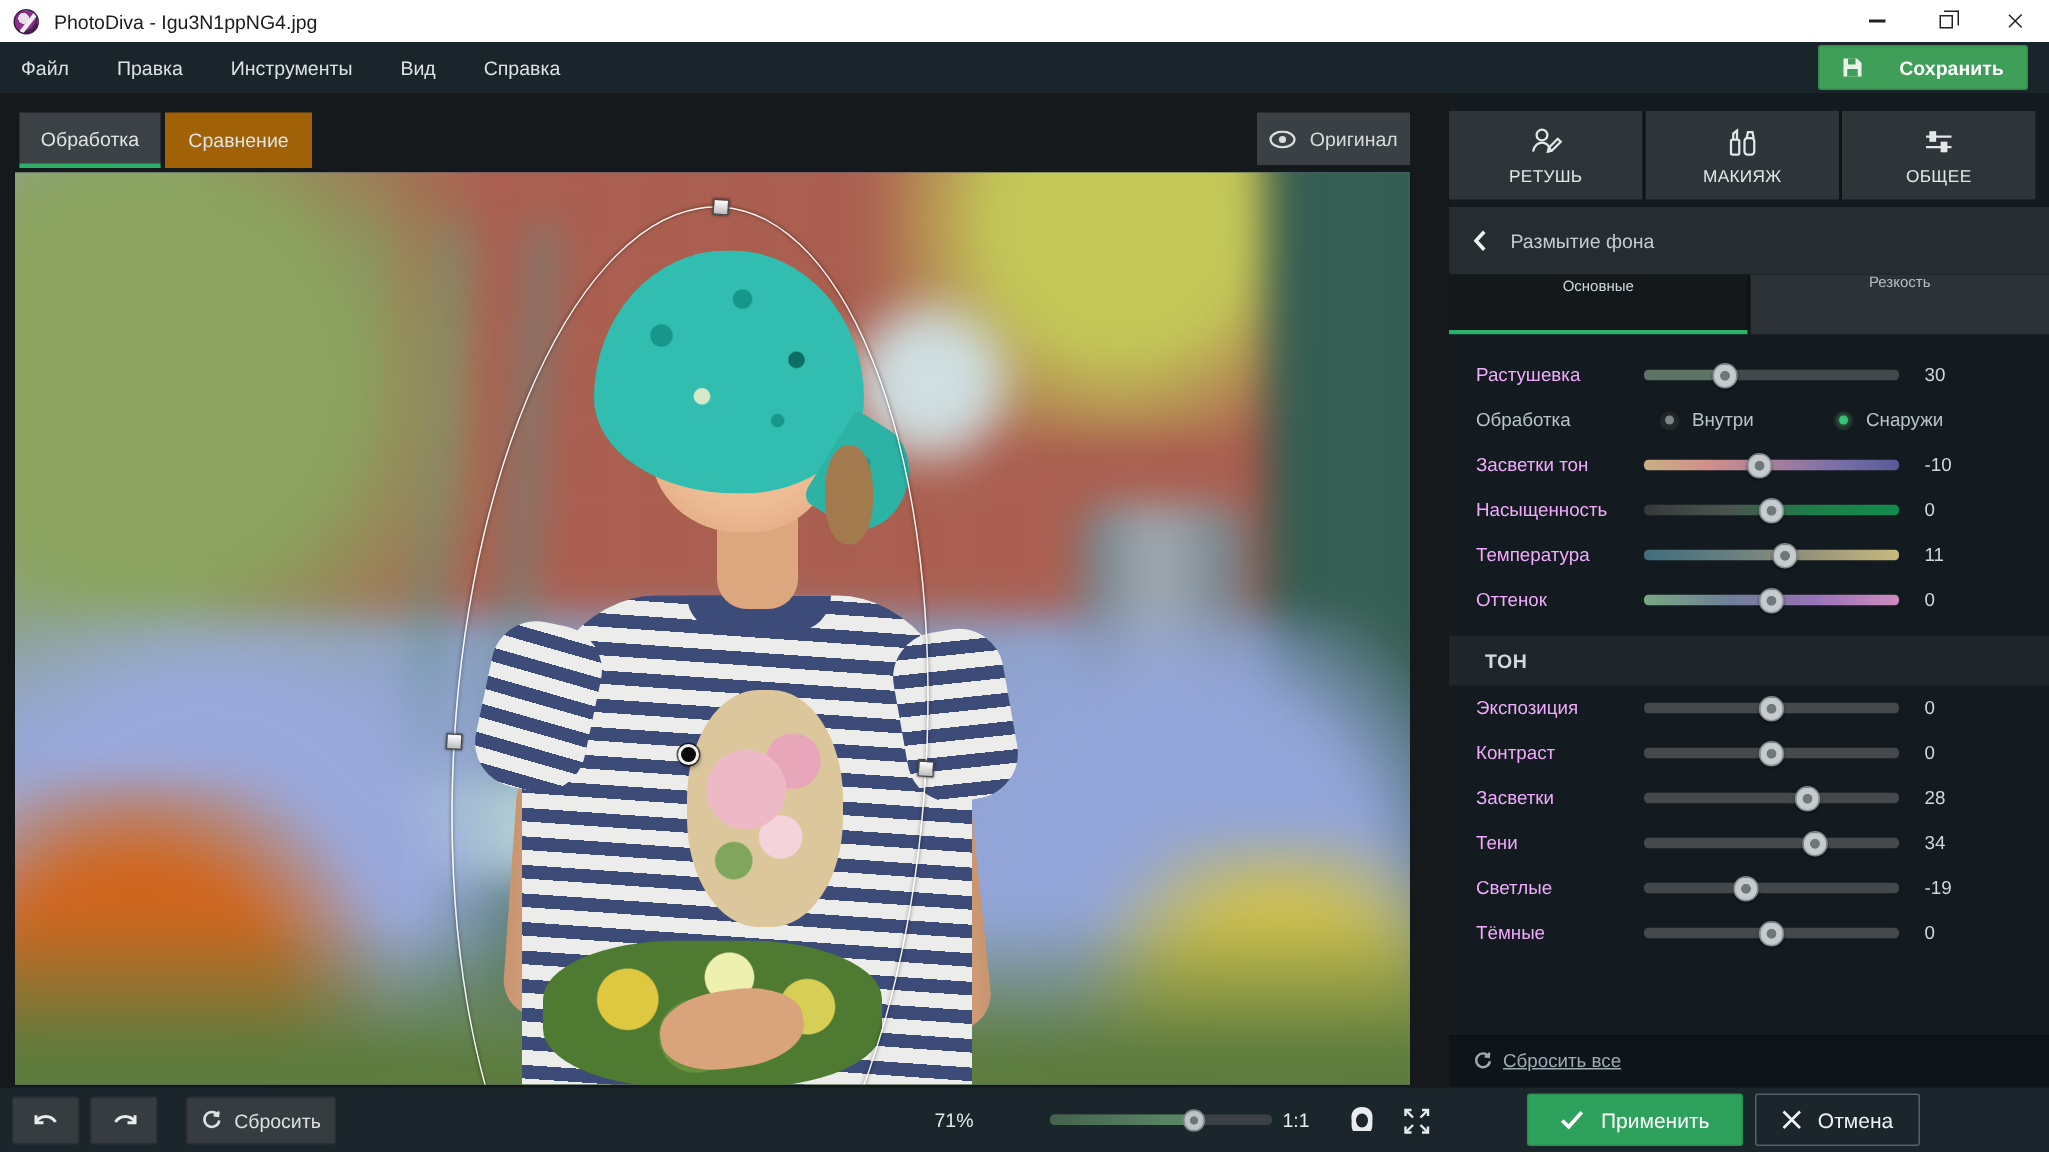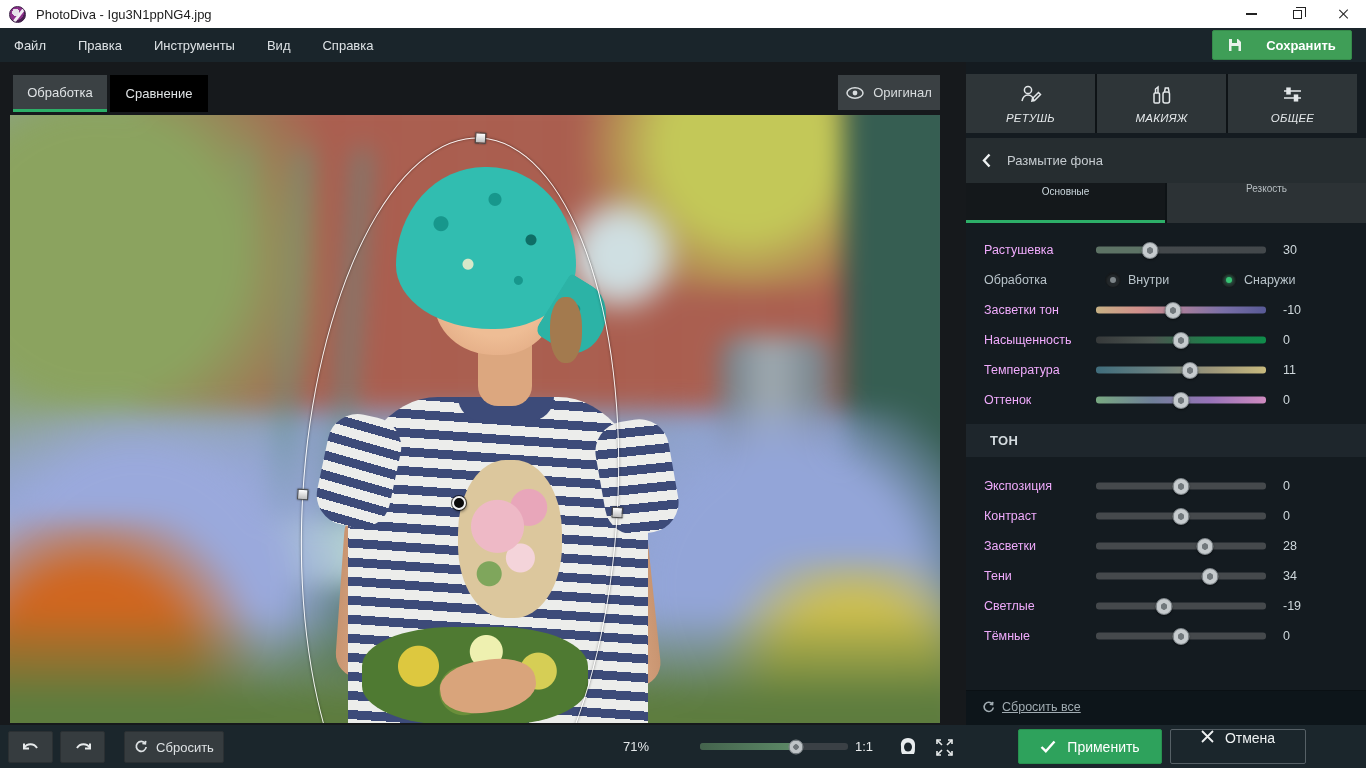--- a/index.html
+++ b/index.html
@@ -25,21 +25,21 @@
 
   
   #menubar { left:0; top:28px; width:1366px; height:34px; background:#1a252b; display:flex; align-items:center; }
   .menu-item { color:#dde2e5; font-size:13px; padding:0 16px; height:34px; display:flex; align-items:center; }
   .menu-item:first-child { padding-left:14px; }
   #save-btn { position:absolute; right:14px; top:2px; width:140px; height:30px; background:#3f9e57; border:1px solid #358a4a;
     border-radius:2px; display:flex; align-items:center; justify-content:center; gap:24px; color:#fff; font-size:13px; font-weight:bold; }
 
   
   #left-region { left:0; top:62px; width:966px; height:663px; background:#16191c; }
-  .view-tab { position:absolute; top:13px; height:37px; background:#000000; color:#dfe3e5; font-size:13px;
+  .view-tab { position:absolute; top:13px; height:37px; background:#a16207; color:#dfe3e5; font-size:13px;
     display:flex; align-items:center; justify-content:center; }
   #tab-processing { left:13px; width:94px; background:#3b4144; border-bottom:3px solid #2daf68; }
   #tab-compare  { left:110px; width:98px; }
   #original-btn { position:absolute; left:838px; top:13px; width:102px; height:35px; background:#3a4043; color:#d8dcde; font-size:13px;
     display:flex; align-items:center; justify-content:center; gap:9px; }
 
   
   #photo { left:10px; top:53px; width:930px; height:608px; overflow:hidden; background:#8ca0c4; }
   #blurwrap { position:absolute; inset:-25px; filter:blur(13px); }
   #blurwrap > div { position:absolute; }
@@ -117,21 +117,21 @@
     border:1px solid #4a4a4a; box-shadow:0 0 2px rgba(0,0,0,.6); }
   #h-top { left:calc(50% - 6px); top:-6px; }
   #h-left { left:-6px; top:calc(50% - 6px); } #h-right { right:-6px; top:calc(50% - 6px); }
   #sel-center { left:442px; top:381px; width:14px; height:14px; border-radius:50%; background:#0a0a0a;
     border:2.5px solid #f2f2f2; box-shadow:0 0 0 1px rgba(0,0,0,.65), 1px 2px 3px rgba(0,0,0,.4); }
 
   
   #panel { left:966px; top:62px; width:400px; height:663px; background:#141b20; }
   #panel-tabs { position:absolute; left:0; top:12px; width:391px; height:59px; display:flex; gap:2px; background:#0e1316; }
   .ptab { flex:1; background:#2e3538; display:flex; flex-direction:column; align-items:center; justify-content:center; gap:6px; }
-  .ptab .plabel { color:#e3e7e9; font-size:11.5px; letter-spacing:.2px;font-style:italic; }
+  .ptab .plabel { color:#e3e7e9; font-size:11.5px; letter-spacing:.2px; }
   .ptab.active { background:#1d2427; border-bottom:3px solid #2daf68; padding-top:3px; }
   .ptab svg { stroke:#e3e7e9; fill:none; stroke-width:1.5; }
 
   #tool-header { position:absolute; left:0; top:76px; width:400px; height:45px; background:#262d30; display:flex; align-items:center; }
   #tool-header svg { margin-left:16px; stroke:#eef1f2; fill:none; stroke-width:2.4; }
   #tool-title { margin-left:16px; color:#c6ccd0; font-size:13px; }
 
   #subtabs { position:absolute; left:0; top:121px; width:400px; height:40px; display:flex; gap:2px; background:#0e1316; }
   .subtab { flex:1; display:flex; justify-content:center; font-size:10px; color:#b7bec2; background:#2c3235; }
   .subtab.active { background:#14181b; color:#ccd8de; border-bottom:3px solid #2daf68; padding-top:3px; }
@@ -145,43 +145,43 @@
   .svalue { position:absolute; left:317px; top:50%; transform:translateY(-50%); font-size:12.5px; color:#ced7db; }
   #feather-slot { margin-top:12px; }
   #radio-row { position:relative; height:30px; }
   .radio { position:absolute; top:50%; transform:translateY(-50%); width:16px; height:16px; border-radius:50%;
     background:#23282b; border:1px solid #15191c; box-shadow:inset 0 1px 2px rgba(0,0,0,.6); }
   .radio:after { content:""; position:absolute; left:4px; top:4px; width:6px; height:6px; border-radius:50%; background:#7d8589; }
   .radio.selected:after { background:#37c273; box-shadow:0 0 4px #2daf68; }
   .radio-label { position:absolute; top:50%; transform:translateY(-50%); font-size:12.5px; color:#b9c4ca; }
   #tone-band { position:relative; margin-top:9px; height:33px; background:#1e262c; display:flex; align-items:center; }
   #tone-title { margin-left:24px; color:#d3dade; font-size:13px; font-weight:bold; letter-spacing:.4px; }
-  #tone-sliders { margin-top:14px; }
+  #tone-sliders { }
   #panel-bottom { position:absolute; left:0; top:628px; width:400px; height:35px; background:#0d151a; border-top:1px solid #0a1014; }
   #reset-all { position:absolute; left:16px; top:9px; display:flex; align-items:center; gap:7px; color:#a0abb1; font-size:12.5px; }
   #reset-all span { text-decoration:underline; }
   #reset-all svg { stroke:#a0abb1; fill:none; stroke-width:1.6; }
 
   
   #bottombar { left:0; top:725px; width:1366px; height:43px; background:#1b262c; }
   .bbtn { position:absolute; top:6px; height:32px; background:#363c3f; border:1px solid #2b3033; border-radius:2px;
     display:flex; align-items:center; justify-content:center; gap:8px; color:#dde1e3; font-size:13px; }
   #undo-btn { left:8px; width:45px; } #redo-btn { left:60px; width:45px; }
   #reset-btn { left:124px; width:100px; }
   #zoom-val { position:absolute; left:610px; top:0; width:52px; height:43px; display:flex; align-items:center; justify-content:center; color:#e3e7e9; font-size:13px; }
   #zoom-track { position:absolute; left:700px; top:18px; width:148px; height:7px; border-radius:3px; background:#3a4045; }
   #zoom-fill { position:absolute; left:0; top:0; height:7px; border-radius:3px 0 0 3px; background:linear-gradient(90deg,#44634d,#5d8a67); }
   #zoom-thumb { position:absolute; top:3.5px; width:15px; height:15px; border-radius:50%; transform:translate(-50%,-50%);
     background:radial-gradient(circle,#6e7579 0 2.5px,#bfc4c7 3px 60%,#969ca0); border:1px solid #7e8589; }
   #scale-label { position:absolute; left:855px; top:0; height:43px; display:flex; align-items:center; color:#e8ebec; font-size:13px; }
   .bb-icon { position:absolute; top:10px; width:24px; height:24px; display:flex; align-items:center; justify-content:center; }
   #apply-btn { position:absolute; left:1018px; top:4px; width:144px; height:35px; background:#2ea25c; border:1px solid #27904f; border-radius:2px;
     display:flex; align-items:center; justify-content:center; gap:11px; color:#fff; font-size:14px; font-weight:normal; }
-  #cancel-btn { position:absolute; left:1170px; top:4px; width:136px; height:35px; background:transparent; border:1px solid #566066; border-radius:2px;
-    display:flex; justify-content:center; gap:11px; color:#eef1f2; font-size:14px; }
+  #cancel-btn { position:absolute; left:1170px; top:4px; width:110px; height:35px; background:transparent; border:1px solid #566066; border-radius:2px;
+    display:flex; align-items:center; justify-content:center; gap:11px; color:#eef1f2; font-size:14px; }
   svg.sicon { stroke:#e8ebec; fill:none; stroke-width:2; }
 </style>
 </head>
 <body>
 
 <div class="abs" id="titlebar">
   <div id="app-logo"></div>
   <div id="win-title">PhotoDiva - Igu3N1ppNG4.jpg</div>
   <div id="win-btns">
     <div class="win-btn">

